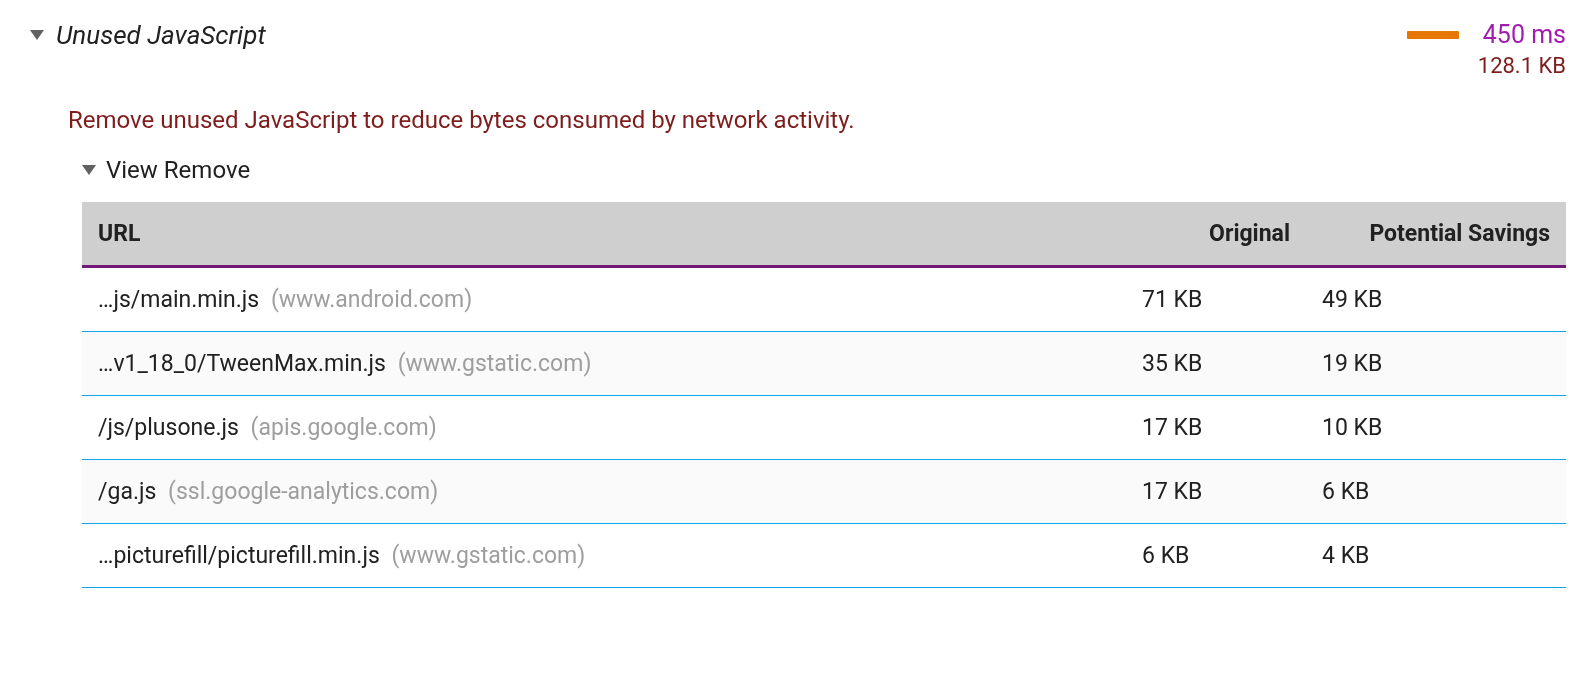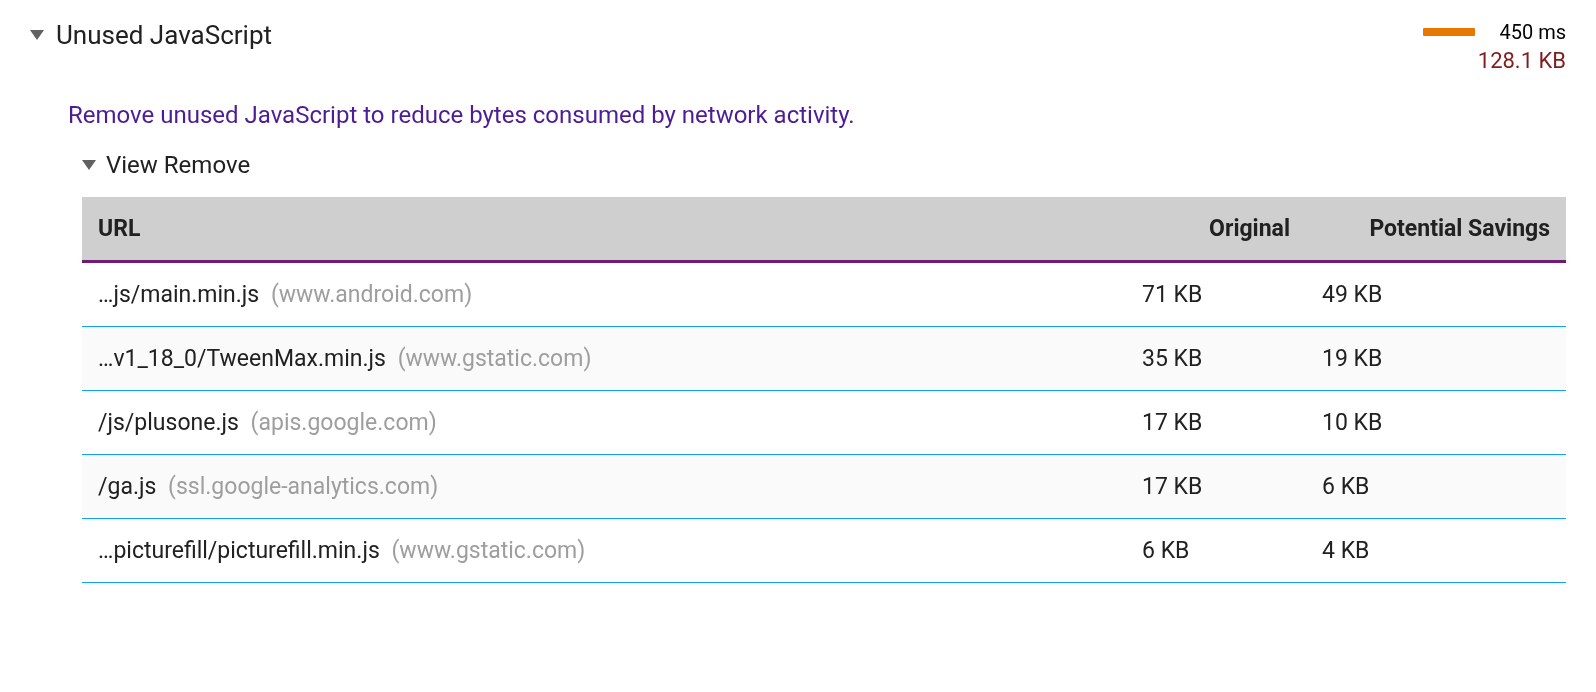--- a/index.html
+++ b/index.html
@@ -18,20 +18,21 @@
     .audit-row {
       display: flex;
       align-items: flex-start;
       width: 100%;
     }
     .audit-left {
       display: flex;
       align-items: center;
       gap: 12px;
       flex: 1;
+      font-style: italic;
     }
     .chevron {
       display: inline-block;
       width: 0;
       height: 0;
     }
     .chevron-down {
       border-left: 7px solid transparent;
       border-right: 7px solid transparent;
       border-top: 10px solid #616161;
@@ -53,33 +54,33 @@
       align-items: center;
       gap: 24px;
     }
     .bar-indicator {
       width: 52px;
       height: 8px;
       background: #e67700;
       border-radius: 1px;
     }
     .metric-time {
-      color: #000000;
-      font-size: 20px;
+      color: #a21caf;
+      font-size: 25px;
       font-weight: 400;
     }
     .metric-size {
       color: #7f1d1d;
       font-size: 22px;
       font-weight: 400;
     }
     .description {
       margin-top: 28px;
       margin-left: 38px;
-      color: #4c1d95;
+      color: #7f1d1d;
       font-size: 24px;
       font-weight: 400;
     }
     .details-section {
       margin-top: 22px;
       margin-left: 52px;
     }
     .details-toggle {
       display: flex;
       align-items: center;

